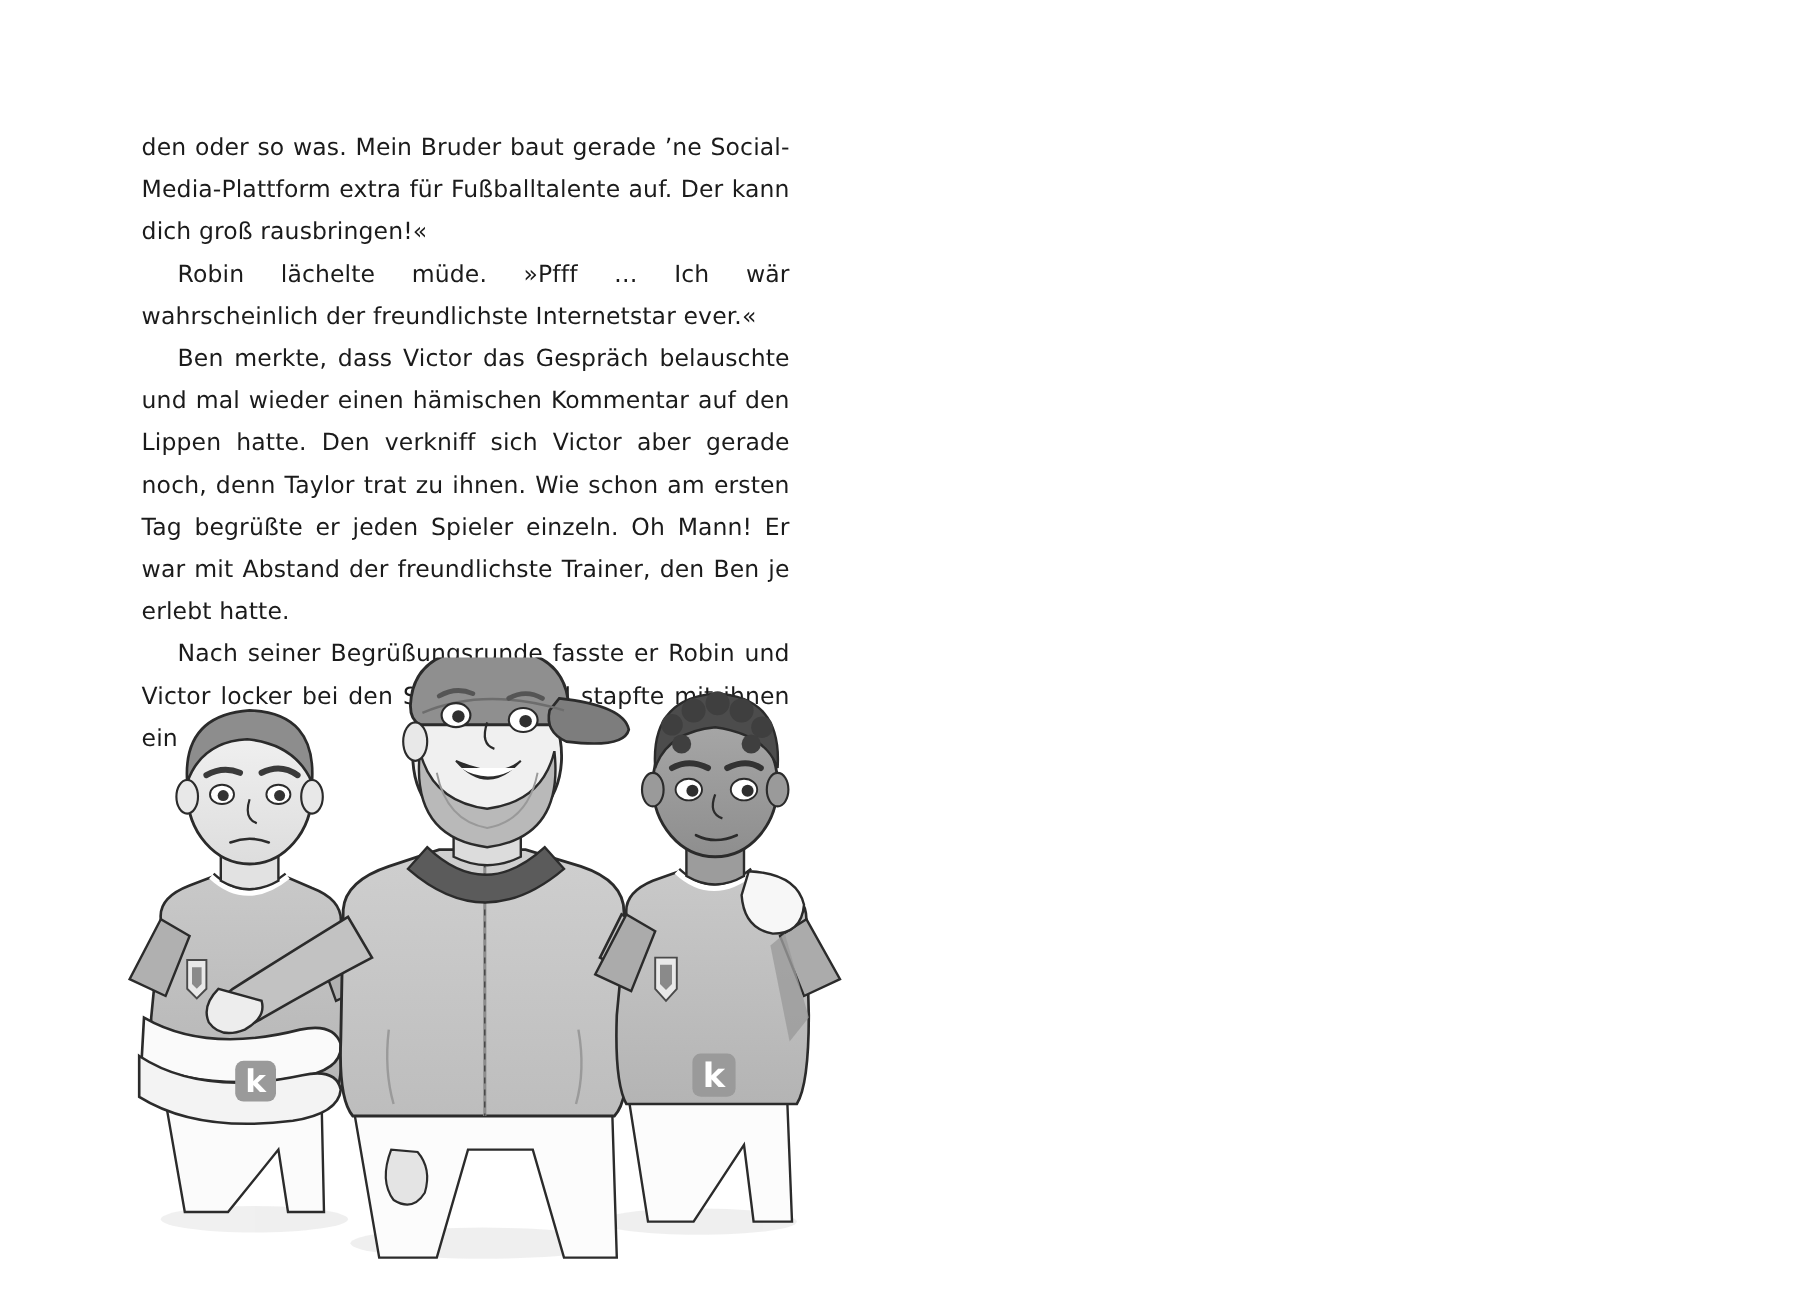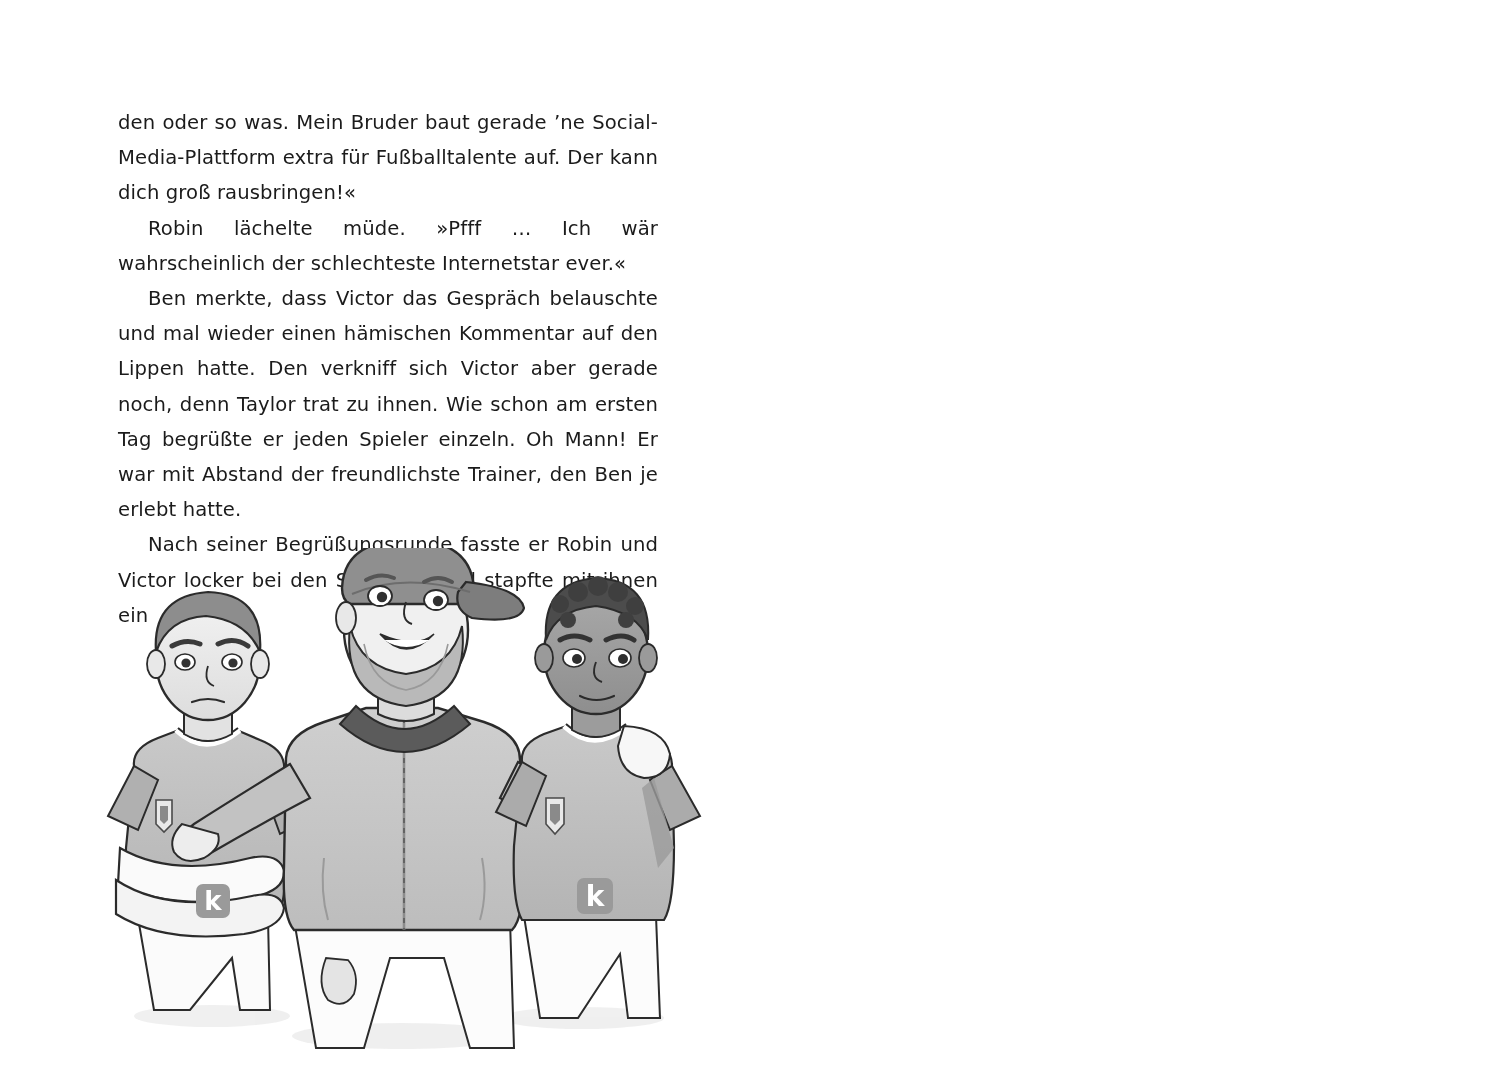--- a/index.html
+++ b/index.html
@@ -62,21 +62,21 @@
 </style>
 </head>
 <body>
 
 <div class="spread">
 
   <div class="page page-left">
 
     <div class="column col-left">
       <p class="noindent">den oder so was. Mein Bruder baut gerade ’ne Social-Media-Plattform extra für Fußballtalente auf. Der kann dich groß rausbringen!«</p>
-      <p class="indent">Robin lächelte müde. »Pfff … Ich wär wahrscheinlich der schlechteste Internetstar ever.«</p>
+      <p class="indent">Robin lächelte müde. »Pfff … Ich wär wahrscheinlich der freundlichste Internetstar ever.«</p>
       <p class="indent">Ben merkte, dass Victor das Gespräch belauschte und mal wieder einen hämischen Kommentar auf den Lippen hatte. Den verkniff sich Victor aber gerade noch, denn Taylor trat zu ihnen. Wie schon am ersten Tag begrüßte er jeden Spieler einzeln. Oh Mann! Er war mit Abstand der freundlichste Trainer, den Ben je erlebt hatte.</p>
       <p class="indent">Nach seiner Begrüßungsrunde fasste er Robin und Victor locker bei den Schultern und stapfte mit ihnen ein</p>
     </div>
 
     <div class="illo" id="illo-team">
       <svg viewBox="0 0 660 540" xmlns="http://www.w3.org/2000/svg" aria-hidden="true">
         <defs>
           <linearGradient id="shirtG" x1="0" y1="0" x2="0" y2="1">
             <stop offset="0%" stop-color="#c9c9c9"></stop>
             <stop offset="100%" stop-color="#b4b4b4"></stop>

